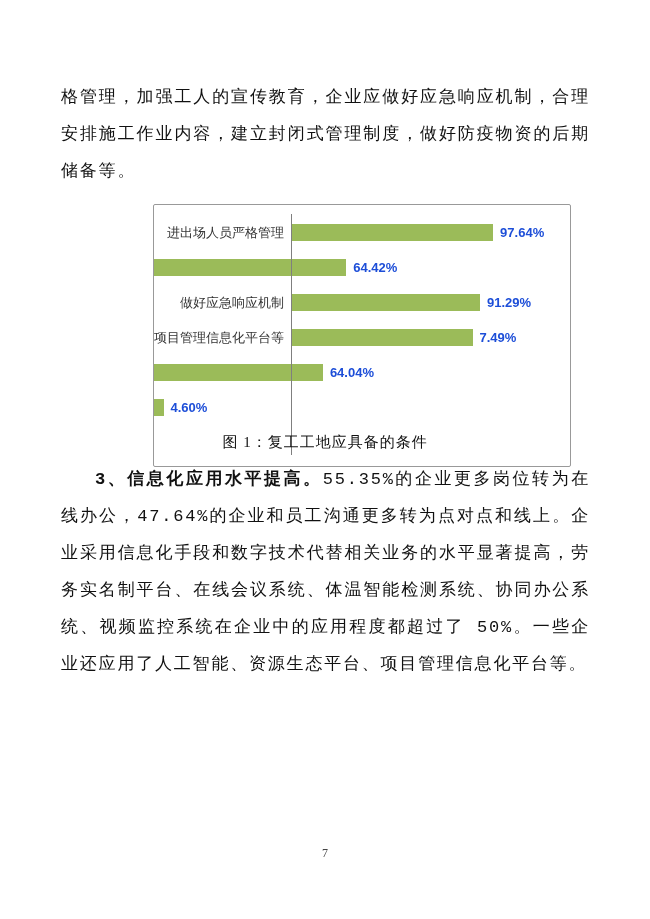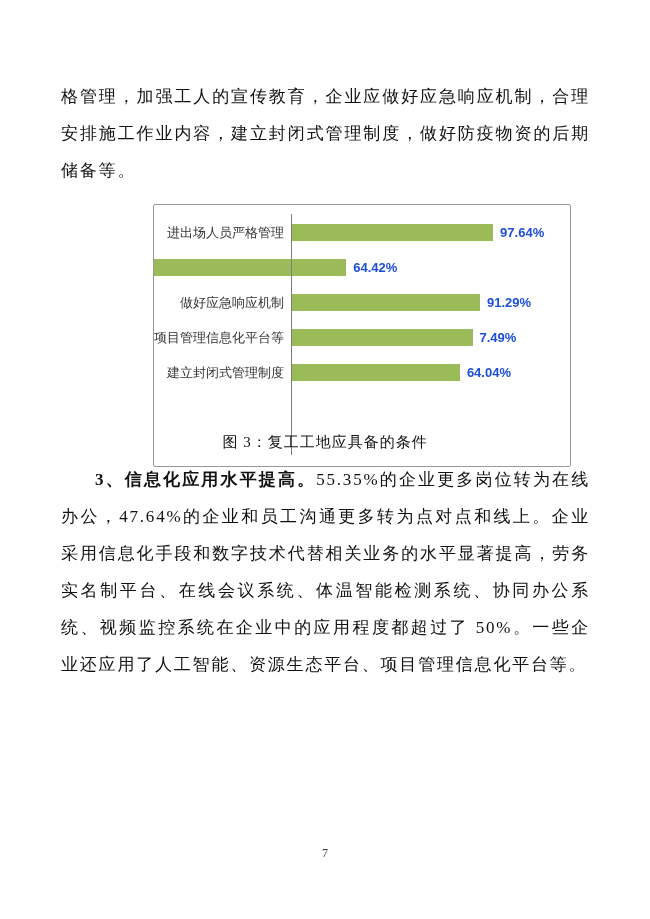--- a/index.html
+++ b/index.html
@@ -17,21 +17,21 @@
     position: absolute;
     left: 61px; right: 60px;
     margin: 0;
     font-size: 17px;
     line-height: 37px;
     letter-spacing: 1.8px;
     text-align: justify;
     color: #111;
   }
   .para1 { top: 78px; }
-  .para2 { top: 461px; text-indent: 2em; }
+  .para2 { top: 461px; text-indent: 2em; font-family: Liberation Mono, monospace; }
   .para2 strong { font-weight: bold; }
 
   
   .chart-frame {
     position: absolute;
     left: 113px; top: 188px;
     width: 418px; height: 263px;
     border: 1px solid #999999;
     border-radius: 2px;
     background: #fff;
@@ -138,32 +138,35 @@
 
       <div class="crow">
         <span class="clabel">项目管理信息化平台等</span>
         <div class="cplot">
           <div class="cbar" style="width: 181.5px; background: rgb(155, 187, 89);"></div>
           <span class="cvalue">7.49%</span>
         </div>
       </div>
 
       <div class="crow">
-        <span class="clabel">建立封闭式管理制度</span>
         <div class="cplot">
           <div class="cbar" style="width: 168.9px; background: rgb(155, 187, 89);"></div>
           <span class="cvalue">64.04%</span>
         </div>
       </div>
 
       <div class="crow">
+        <div class="cplot">
+          <div class="cbar" style="width: 9.5px; background: rgb(155, 187, 89);"></div>
+          <span class="cvalue">4.60%</span>
+        </div>
       </div>
 
     </div>
   </figure>
 
-  <p class="caption">图 3：复工工地应具备的条件</p>
+  <p class="caption">图 1：复工工地应具备的条件</p>
 
   <p class="body-text para2"><strong>3、信息化应用水平提高。</strong><span>55.35%的企业更多岗位转为在线办公，47.64%的企业和员工沟通更多转为点对点和线上。企业采用信息化手段和数字技术代替相关业务的水平显著提高，劳务实名制平台、在线会议系统、体温智能检测系统、协同办公系统、视频监控系统在企业中的应用程度都超过了 50%。一些企业还应用了人工智能、资源生态平台、项目管理信息化平台等。</span></p>
 
   <div class="footer">7</div>
 
 </div>
 
 </body></html>

